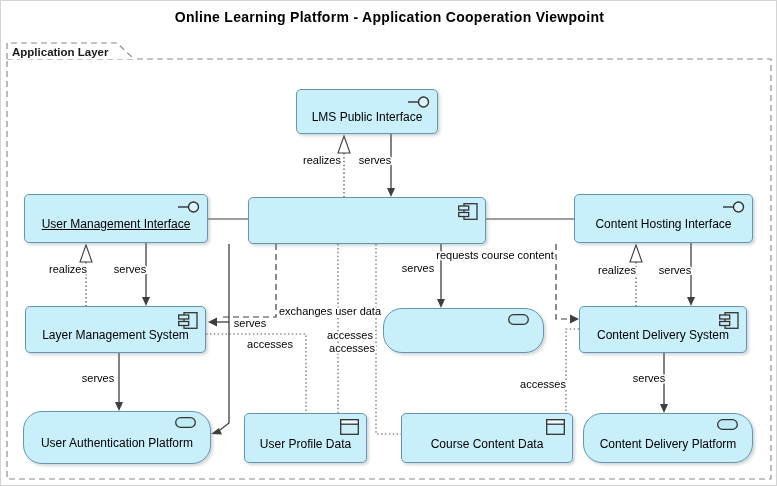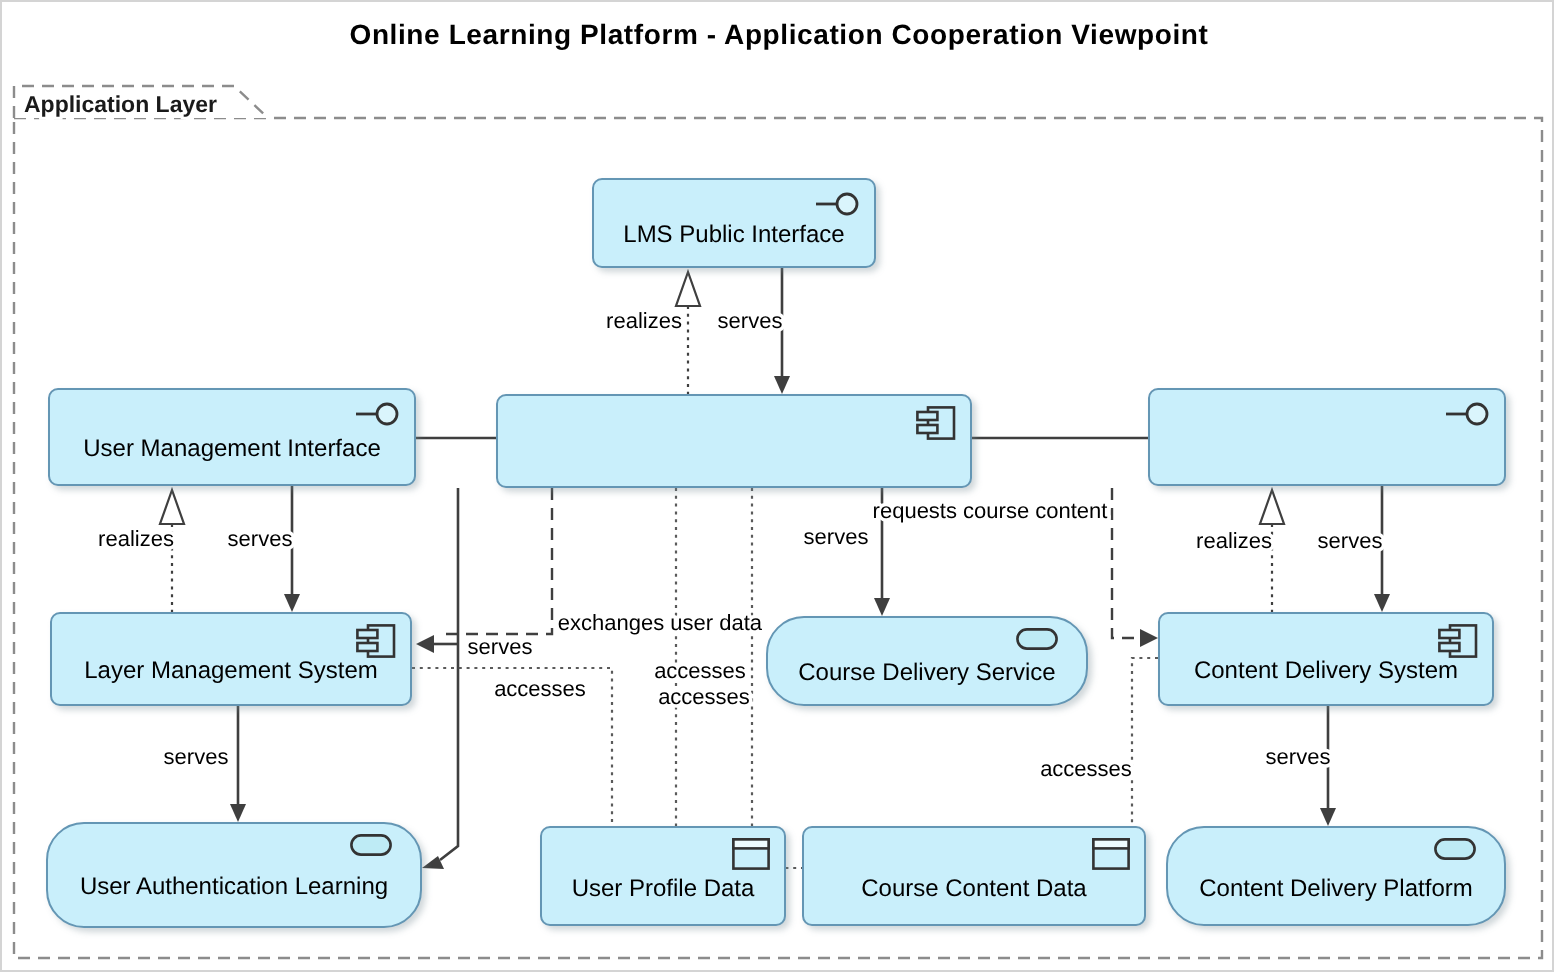--- a/index.html
+++ b/index.html
@@ -94,76 +94,76 @@
   </svg>
 
   <div class="node" style="left:295px;top:88px;width:142px;height:45px;">
     <span class="icon"><svg width="23" height="14">
           <line x1="1" y1="7" x2="11" y2="7" stroke="#333" stroke-width="1.4"></line>
           <circle cx="16.5" cy="7" r="5" fill="#daf5fc" stroke="#333" stroke-width="1.4"></circle>
         </svg></span>
     <span>LMS Public Interface</span>
   </div>
 
-  <div class="node" style="left:23px;top:193px;width:184px;height:49px;">
+  <div class="node" style="left:23px;top:193px;width:184px;height:49px;text-decoration:underline;">
     <span class="icon"><svg width="23" height="14">
           <line x1="1" y1="7" x2="11" y2="7" stroke="#333" stroke-width="1.4"></line>
           <circle cx="16.5" cy="7" r="5" fill="#daf5fc" stroke="#333" stroke-width="1.4"></circle>
         </svg></span>
     <span>User Management Interface</span>
   </div>
 
   <div class="node" style="left:247px;top:196px;width:238px;height:47px;">
     <span class="icon"><svg width="20" height="17">
           <rect x="6" y="0.7" width="13" height="15.6" fill="#c9effb" stroke="#333" stroke-width="1.3"></rect>
           <rect x="0.7" y="3" width="10" height="4" fill="#c9effb" stroke="#333" stroke-width="1.3"></rect>
           <rect x="0.7" y="9.5" width="10" height="4" fill="#c9effb" stroke="#333" stroke-width="1.3"></rect>
         </svg></span>
   </div>
 
   <div class="node" style="left:573px;top:193px;width:179px;height:49px;">
     <span class="icon"><svg width="23" height="14">
           <line x1="1" y1="7" x2="11" y2="7" stroke="#333" stroke-width="1.4"></line>
           <circle cx="16.5" cy="7" r="5" fill="#daf5fc" stroke="#333" stroke-width="1.4"></circle>
         </svg></span>
+    <span>Content Hosting Interface</span>
   </div>
 
   <div class="node" style="left:24px;top:305px;width:181px;height:47px;">
     <span class="icon"><svg width="20" height="17">
           <rect x="6" y="0.7" width="13" height="15.6" fill="#c9effb" stroke="#333" stroke-width="1.3"></rect>
           <rect x="0.7" y="3" width="10" height="4" fill="#c9effb" stroke="#333" stroke-width="1.3"></rect>
           <rect x="0.7" y="9.5" width="10" height="4" fill="#c9effb" stroke="#333" stroke-width="1.3"></rect>
         </svg></span>
     <span>Layer Management System</span>
   </div>
 
   <div class="node service" style="left:382px;top:307px;width:161px;height:45px;">
     <span class="icon" style="right:14px;"><svg width="21" height="11">
           <rect x="0.7" y="0.7" width="19.6" height="9.6" rx="4.8" fill="#beebf5" stroke="#333" stroke-width="1.3"></rect>
         </svg></span>
-    <span>Course Delivery Service</span>
   </div>
 
   <div class="node" style="left:578px;top:305px;width:168px;height:47px;">
     <span class="icon"><svg width="20" height="17">
           <rect x="6" y="0.7" width="13" height="15.6" fill="#c9effb" stroke="#333" stroke-width="1.3"></rect>
           <rect x="0.7" y="3" width="10" height="4" fill="#c9effb" stroke="#333" stroke-width="1.3"></rect>
           <rect x="0.7" y="9.5" width="10" height="4" fill="#c9effb" stroke="#333" stroke-width="1.3"></rect>
         </svg></span>
     <span>Content Delivery System</span>
   </div>
 
   <div class="node service" style="left:22px;top:410px;width:188px;height:53px;">
     <span class="icon" style="right:14px;"><svg width="21" height="11">
           <rect x="0.7" y="0.7" width="19.6" height="9.6" rx="4.8" fill="#beebf5" stroke="#333" stroke-width="1.3"></rect>
         </svg></span>
-    <span>User Authentication Learning</span>
+    <span>User Authentication Platform</span>
   </div>
 
-  <div class="node" style="left:243px;top:412px;width:123px;height:50px;margin-left:26px;">
+  <div class="node" style="left:243px;top:412px;width:123px;height:50px;">
     <span class="icon"><svg width="19" height="16">
           <rect x="0.7" y="0.7" width="17.6" height="14.6" fill="#c9effb" stroke="#333" stroke-width="1.3"></rect>
           <rect x="0.7" y="0.7" width="17.6" height="4.5" fill="#eefbfe" stroke="#333" stroke-width="1.3"></rect>
         </svg></span>
     <span>User Profile Data</span>
   </div>
 
   <div class="node" style="left:400px;top:412px;width:172px;height:50px;">
     <span class="icon"><svg width="19" height="16">
           <rect x="0.7" y="0.7" width="17.6" height="14.6" fill="#c9effb" stroke="#333" stroke-width="1.3"></rect>

